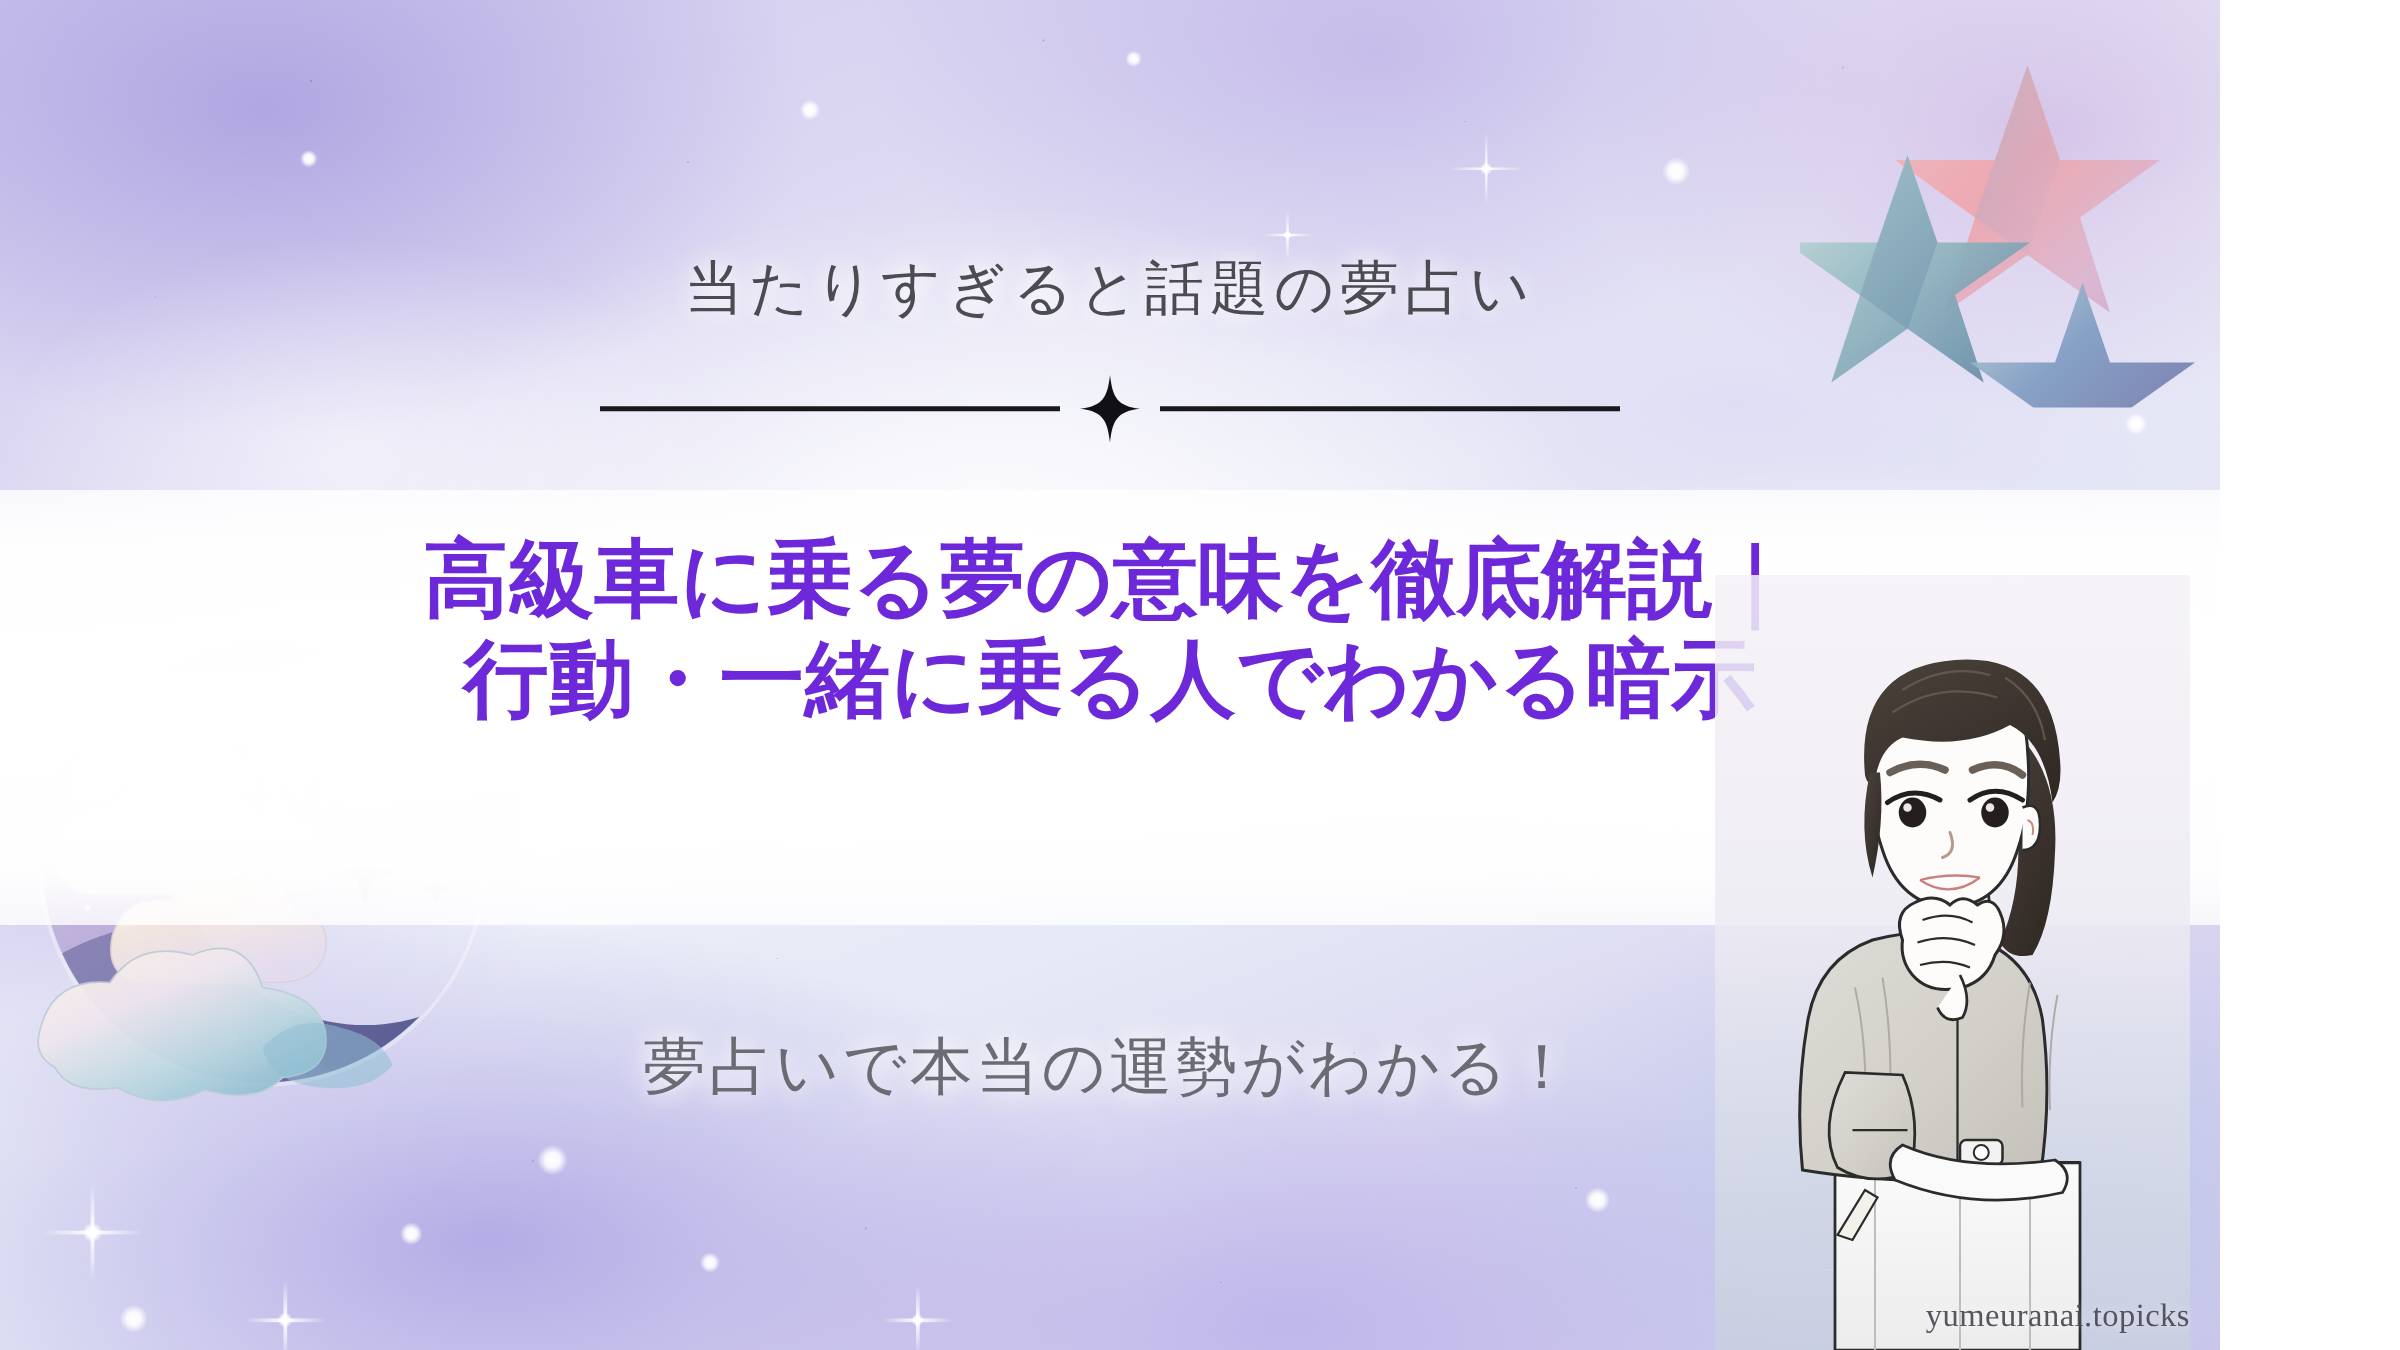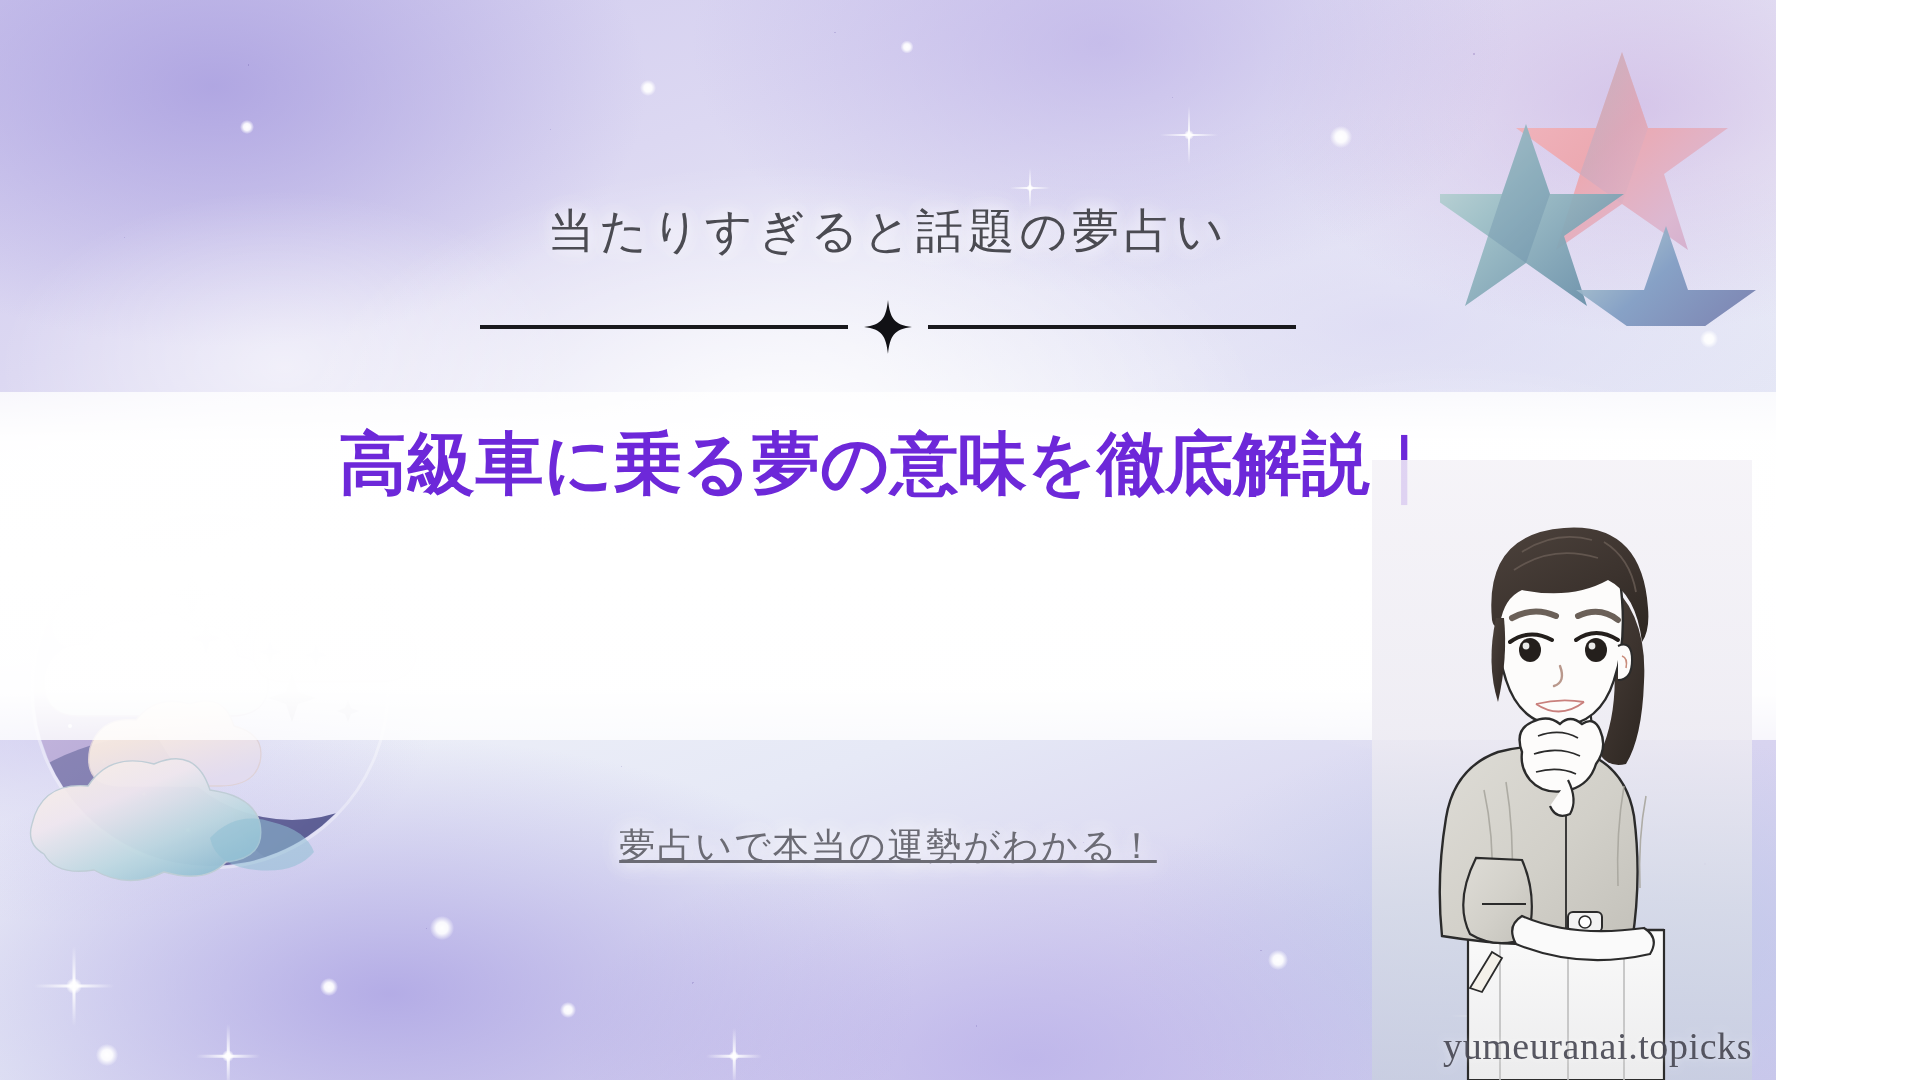--- a/index.html
+++ b/index.html
@@ -164,33 +164,32 @@
        0 2px 0 rgba(255,255,255,.9), 0 -2px 0 rgba(255,255,255,.9),
        0 0 12px rgba(255,255,255,.85);
   }
   .headline .line { display:block; white-space:nowrap; }
 
   .tagline {
     position:absolute;
     left:0; right:0; top:828px;
     text-align:center;
     font-family:"Liberation Serif", serif;
-    font-size:36px;
+    font-size:50px;
     letter-spacing:.055em;
     color:#6b6b74;
     line-height:1;
     text-shadow:0 0 18px rgba(255,255,255,.95), 0 0 30px rgba(255,255,255,.85);
-    text-decoration:underline;
   }
 
   .watermark {
     position:absolute;
     right:24px; bottom:12px;
     font-family:"Liberation Serif", serif;
-    font-size:38px;
+    font-size:26px;
     letter-spacing:.015em;
     color:#4a4a55;
     opacity:.92;
     text-shadow:0 0 8px rgba(255,255,255,.55);
   }
 </style>
 </head>
 <body>
 
 <div id="eyecatch">
@@ -421,20 +420,21 @@
   <div class="divider">
     <span class="rule"></span>
     <svg class="star4" viewBox="0 0 48 54" aria-hidden="true">
       <path d="M24 0 C26 18 30 25 48 27 C30 29 26 36 24 54 C22 36 18 29 0 27 C18 25 22 18 24 0 Z" fill="#111115"></path>
     </svg>
     <span class="rule"></span>
   </div>
 
   <div class="headline">
     <span class="line">高級車に乗る夢の意味を徹底解説｜</span>
+    <span class="line">行動・一緒に乗る人でわかる暗示</span>
   </div>
 
   <div class="tagline">夢占いで本当の運勢がわかる！</div>
 
   <div class="woman-wrap">
     <svg viewBox="0 0 380 620" width="380" height="620" aria-hidden="true">
       <defs>
         <linearGradient id="gPanel" x1="0" y1="0" x2="0" y2="1">
           <stop offset="0%" stop-color="#f4f2f7"></stop>
           <stop offset="46%" stop-color="#eceaf2"></stop>

